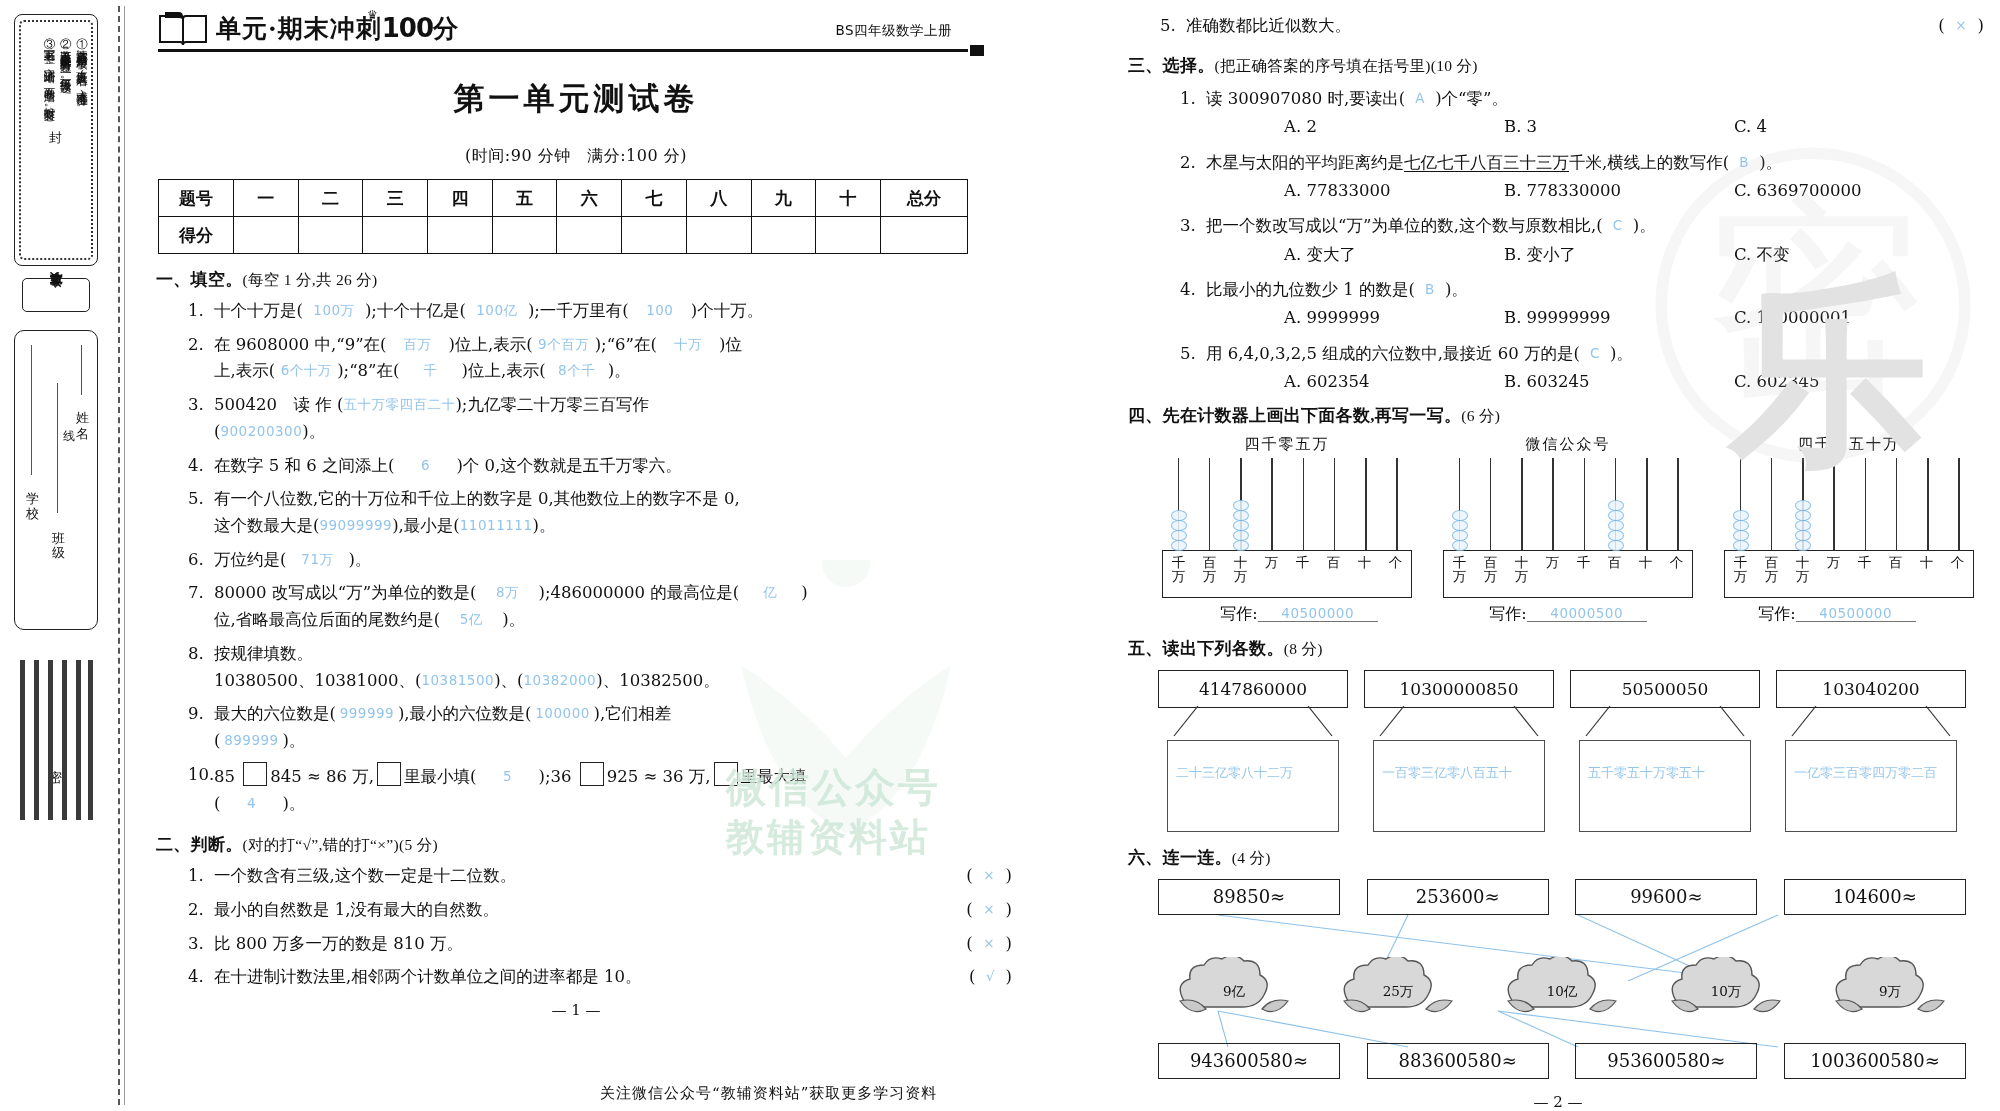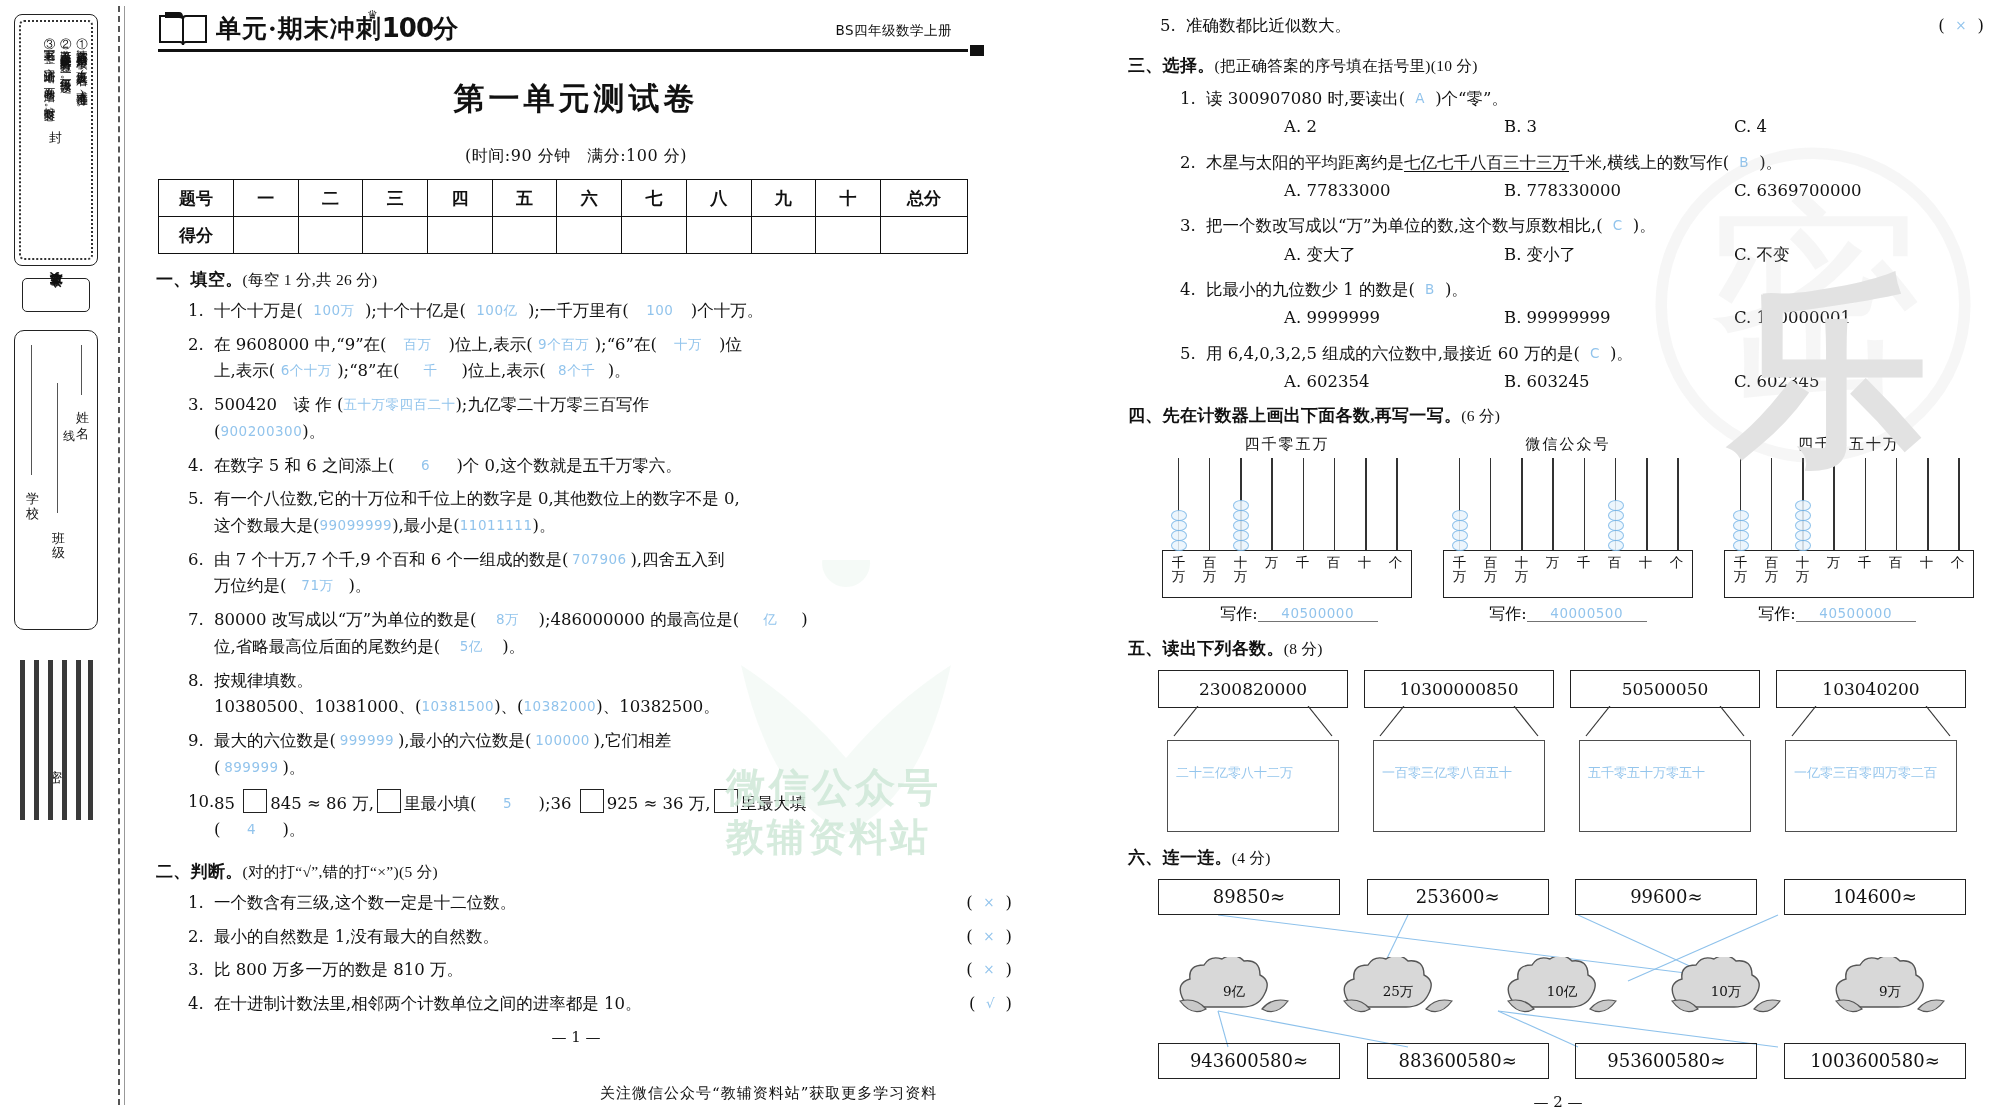--- a/index.html
+++ b/index.html
@@ -280,21 +280,20 @@
           <span class="qnum">4.</span>
           <span class="qline">在数字 5 和 6 之间添上(<span class="ans ansbox">6</span>)个 0,这个数就是五千万零六。</span>
         </div>
         <div class="qitem">
           <span class="qnum">5.</span>
           <span class="qline">有一个八位数,它的十万位和千位上的数字是 0,其他数位上的数字不是 0,</span>
           <span class="qline">这个数最大是(<span class="ans ansbox">99099999</span>),最小是(<span class="ans ansbox">11011111</span>)。</span>
         </div>
         <div class="qitem">
           <span class="qnum">6.</span>
-          <span class="qline">由 7 个十万,7 个千,9 个百和 6 个一组成的数是(<span class="ans ansbox">707906</span>),四舍五入到</span>
           <span class="qline">万位约是(<span class="ans ansbox">71万</span>)。</span>
         </div>
         <div class="qitem">
           <span class="qnum">7.</span>
           <span class="qline">80000 改写成以“万”为单位的数是(<span class="ans ansbox">8万</span>);486000000 的最高位是(<span class="ans ansbox">亿</span>)</span>
           <span class="qline">位,省略最高位后面的尾数约是(<span class="ans ansbox">5亿</span>)。</span>
         </div>
         <div class="qitem">
           <span class="qnum">8.</span>
           <span class="qline">按规律填数。</span>
@@ -534,21 +533,21 @@
         <div class="write"><span>写作:</span><u class="ans">40500000</u></div>
         <div class="write"><span>写作:</span><u class="ans">40000500</u></div>
         <div class="write"><span>写作:</span><u class="ans">40500000</u></div>
       </div>
 
     <div class="sec" style="margin-left:0;margin-top:12px;">
       <span>五、读出下列各数。</span><span class="nrm">(8 分)</span>
     </div>
     <div class="readrow" id="s5-items">
         <div class="readcol">
-          <div class="numbox">2300820000</div>
+          <div class="numbox">4147860000</div>
           <svg viewBox="0 0 190 32" style="position: absolute; left: 0px; top: 36px; width: 190px; height: 32px;">
             <line x1="40" y1="0" x2="16" y2="30" stroke="#333" stroke-width="1.2"></line>
             <line x1="150" y1="0" x2="174" y2="30" stroke="#333" stroke-width="1.2"></line>
           </svg>
           <div class="ansbig">二十三亿零八十二万</div>
         </div>
         <div class="readcol">
           <div class="numbox">10300000850</div>
           <svg viewBox="0 0 190 32" style="position: absolute; left: 0px; top: 36px; width: 190px; height: 32px;">
             <line x1="40" y1="0" x2="16" y2="30" stroke="#333" stroke-width="1.2"></line>

